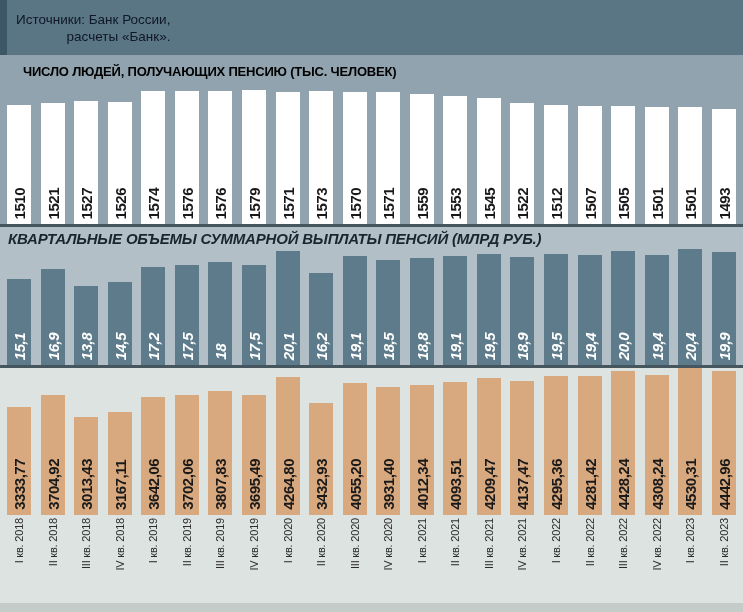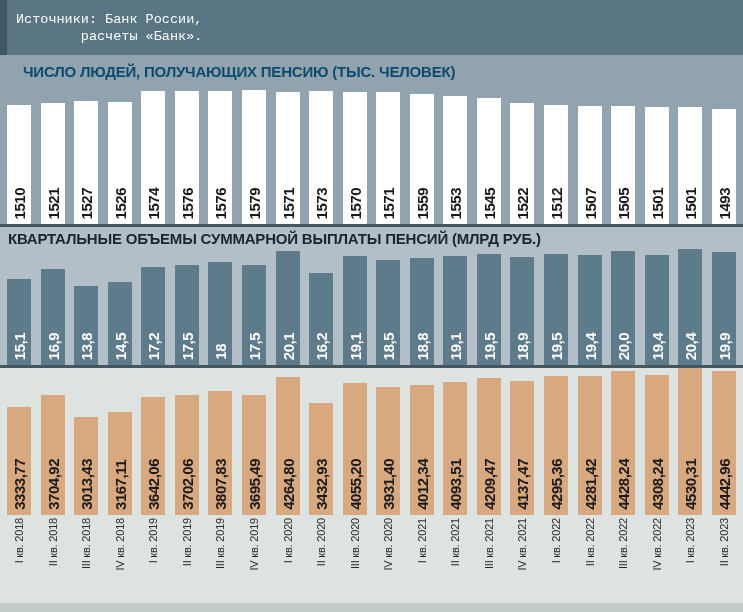--- a/index.html
+++ b/index.html
@@ -20,35 +20,35 @@
   }
   .title-accent{
     position:absolute;left:0;top:0;width:7px;height:55px;
     background:var(--title-accent);
   }
   .title-text{
     color:#fff;font-weight:bold;font-size:18.5px;line-height:21px;
     letter-spacing:-0.2px;
   }
   .source-text{
-    color:#ffffff;font-size:13.5px;line-height:17px;text-align:right;font-family:Liberation Mono, monospace;
+    color:#0f172a;font-size:13.5px;line-height:17px;text-align:right;
   }
   
   .sec{box-sizing:border-box;}
   .sec1{background:var(--sec1-bg);flex:0 0 169px;}
-  .sec2{background:var(--sec2-bg);flex:0 0 138px;}
+  .sec2{background:var(--sec2-bg);flex:0 0 138px;font-style:italic;}
   .sec3{background:var(--sec3-bg);flex:0 0 235px;}
   .divider{flex:0 0 3px;background:var(--divider);}
   .bottom-strip{flex:0 0 9px;background:var(--bottom-strip);}
   .sec-header{
     margin:0;padding:0 8px;box-sizing:border-box;
     font-weight:bold;letter-spacing:-0.2px;
     display:flex;align-items:center;
   }
-  .sec1 .sec-header{height:33px;font-size:15px;color:#0c4a6e;padding-left:23px;}
+  .sec1 .sec-header{height:33px;font-size:13px;color:#000000;padding-left:23px;}
   .sec2 .sec-header{height:22px;font-size:15px;color:#19262e;}
   .sec3 .sec-header{height:28px;font-size:15px;color:#19262e;}
   
   .plot{
     display:flex;align-items:flex-end;justify-content:space-between;
     padding:0 7px;box-sizing:border-box;
   }
   .plot1{height:136px;}
   .plot2{height:116px;}
   .plot3{height:147px;}

